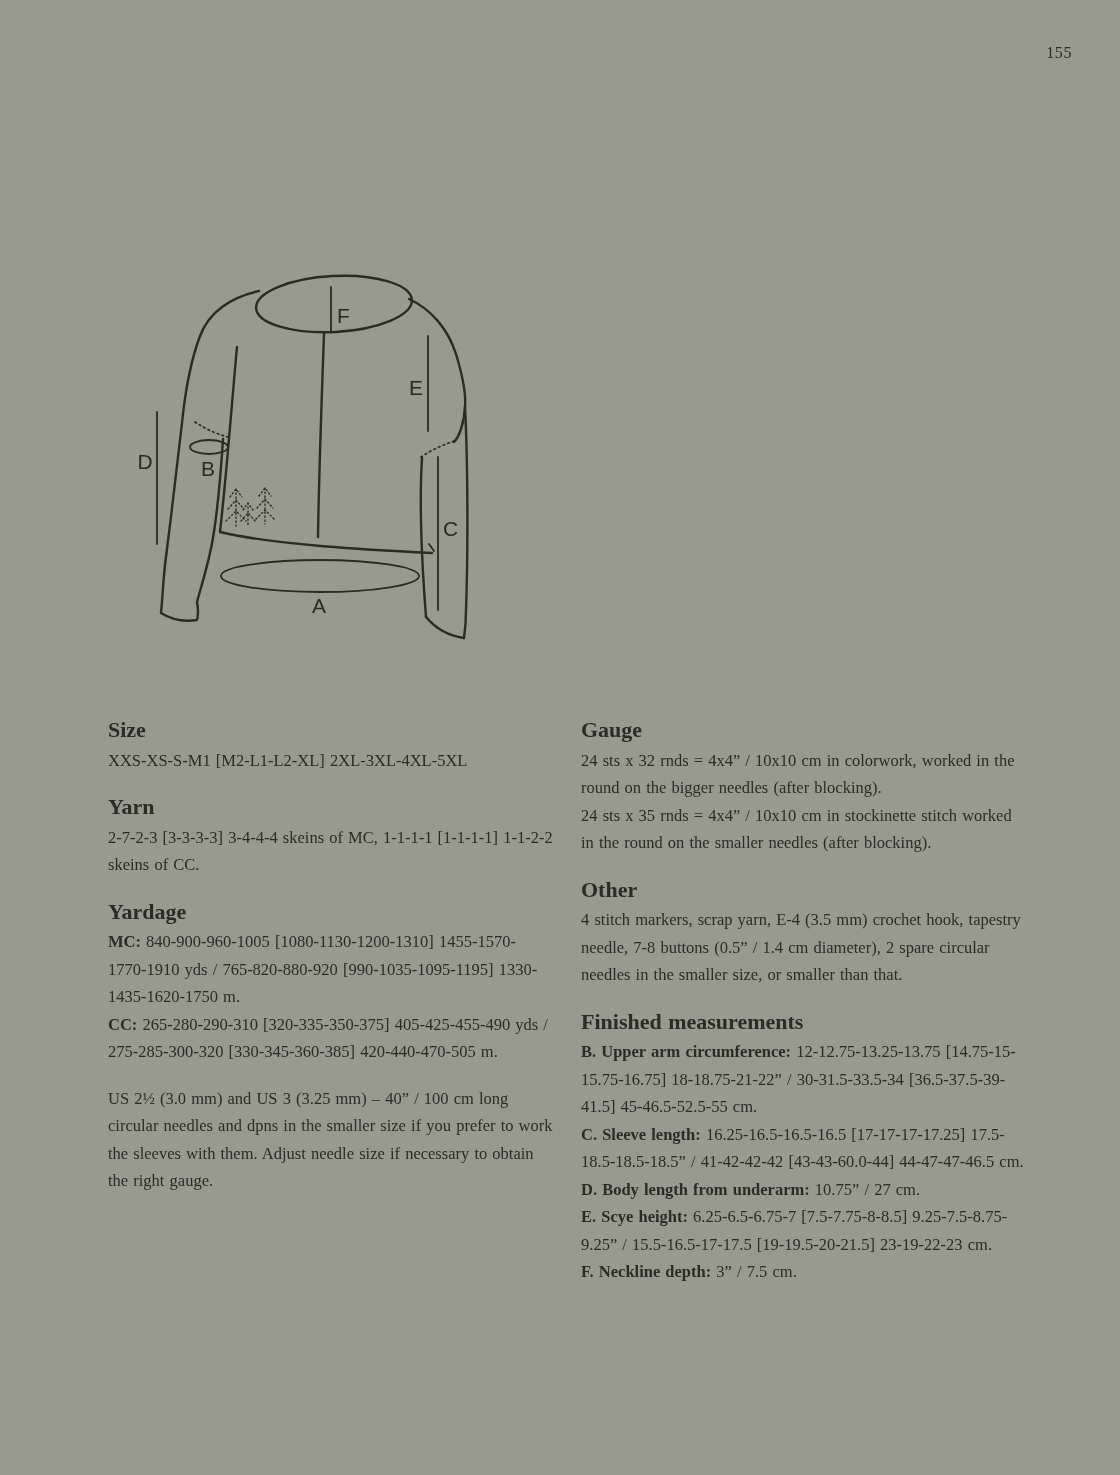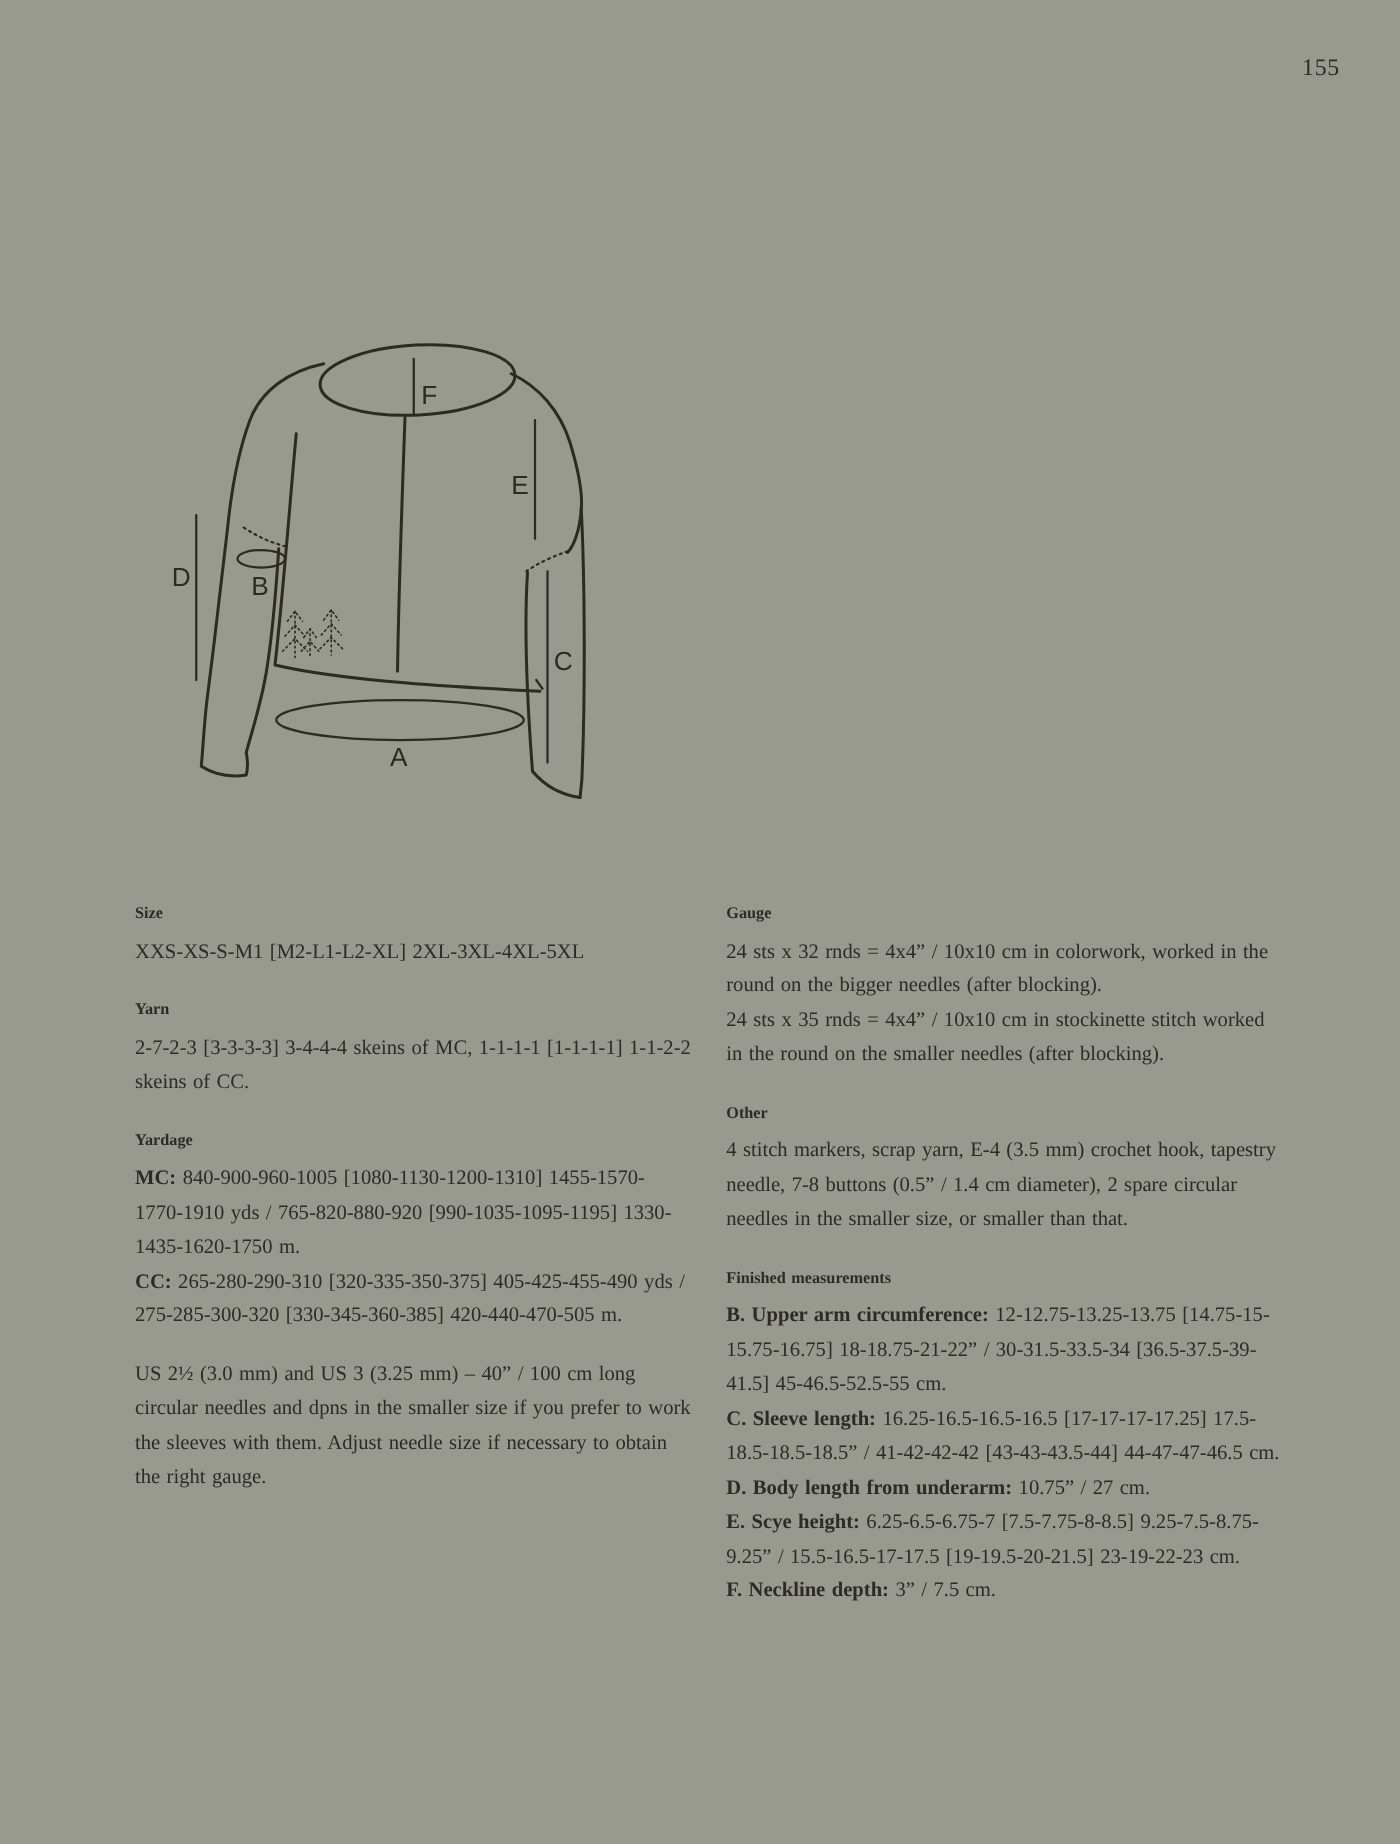--- a/index.html
+++ b/index.html
@@ -8,21 +8,21 @@
     width:1120px; height:1475px;
     margin:0 auto;
     background:#98998f;
     color:#2c2c24;
     font-family:"Liberation Serif","DejaVu Serif",serif;
     overflow:hidden;
   }
   .page-number {
     position:absolute;
     top:44px; right:48px;
-    font-size:19px;
+    font-size:16px;
     letter-spacing:0.6px;
     color:#2c2c24;
     text-align:center;
   }
   .schematic {
     position:absolute;
     left:135px; top:260px;
     width:360px; height:392px;
   }
   .schematic path, .schematic ellipse, .schematic line {
@@ -46,21 +46,21 @@
     width:446px;
     font-size:16.5px;
     line-height:27.5px;
     word-spacing:1px;
   }
   .col-left  { left:108px; }
   .col-right { left:581px; }
   .sec { margin:0 0 19px 0; }
   .sec-h {
     margin:0 0 3px 0;
-    font-size:13px;
+    font-size:22px;
     font-weight:bold;
     line-height:27.5px;
   }
   .para { margin:0; }
   .lead { font-weight:bold; }
 </style>
 </head>
 <body>
 
 <div class="page">
@@ -145,21 +145,21 @@
     </section>
 
     <section class="sec">
       <h2 class="sec-h">Other</h2>
       <p class="para"><span>4 stitch markers, scrap yarn, E-4 (3.5 mm) crochet hook, tapestry needle, 7-8 buttons (0.5” / 1.4 cm diameter), 2 spare circular needles in the smaller size, or smaller than that.</span></p>
     </section>
 
     <section class="sec">
       <h2 class="sec-h">Finished measurements</h2>
       <p class="para"><b class="lead">B. Upper arm circumference:</b><span> 12-12.75-13.25-13.75 [14.75-15-15.75-16.75] 18-18.75-21-22” / 30-31.5-33.5-34 [36.5-37.5-39-41.5] 45-46.5-52.5-55 cm.</span></p>
-      <p class="para"><b class="lead">C. Sleeve length:</b><span> 16.25-16.5-16.5-16.5 [17-17-17-17.25] 17.5-18.5-18.5-18.5” / 41-42-42-42 [43-43-43.5-44] 44-47-47-46.5 cm.</span></p>
+      <p class="para"><b class="lead">C. Sleeve length:</b><span> 16.25-16.5-16.5-16.5 [17-17-17-17.25] 17.5-18.5-18.5-18.5” / 41-42-42-42 [43-43-60.0-44] 44-47-47-46.5 cm.</span></p>
       <p class="para"><b class="lead">D. Body length from underarm:</b><span> 10.75” / 27 cm.</span></p>
       <p class="para"><b class="lead">E. Scye height:</b><span> 6.25-6.5-6.75-7 [7.5-7.75-8-8.5] 9.25-7.5-8.75-9.25” / 15.5-16.5-17-17.5 [19-19.5-20-21.5] 23-19-22-23 cm.</span></p>
       <p class="para"><b class="lead">F. Neckline depth:</b><span> 3” / 7.5 cm.</span></p>
     </section>
 
   </div>
 
 </div>
 
 </body></html>

